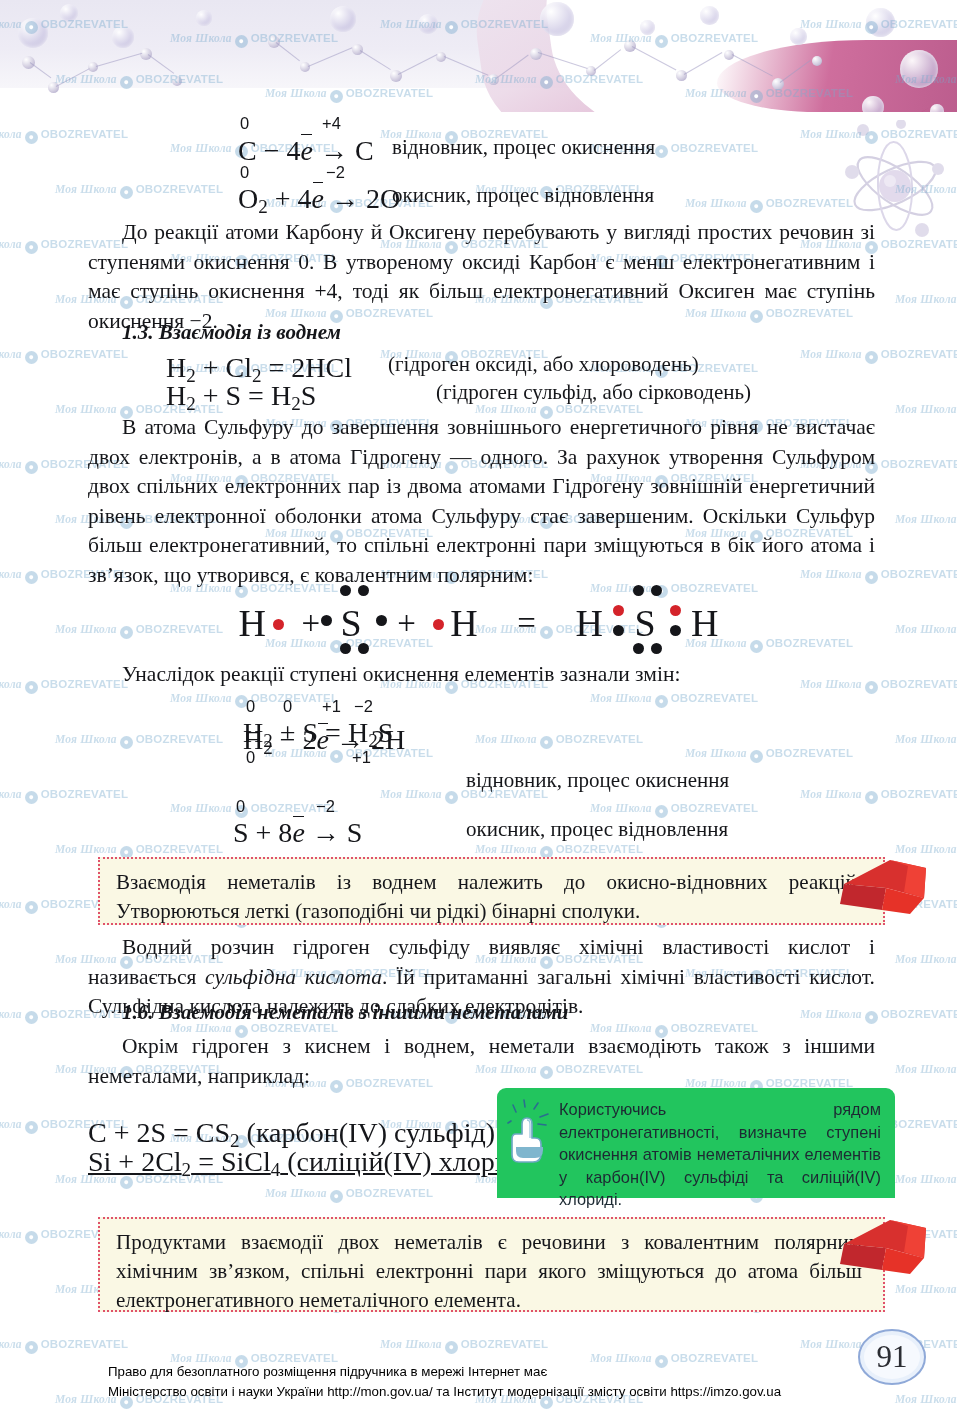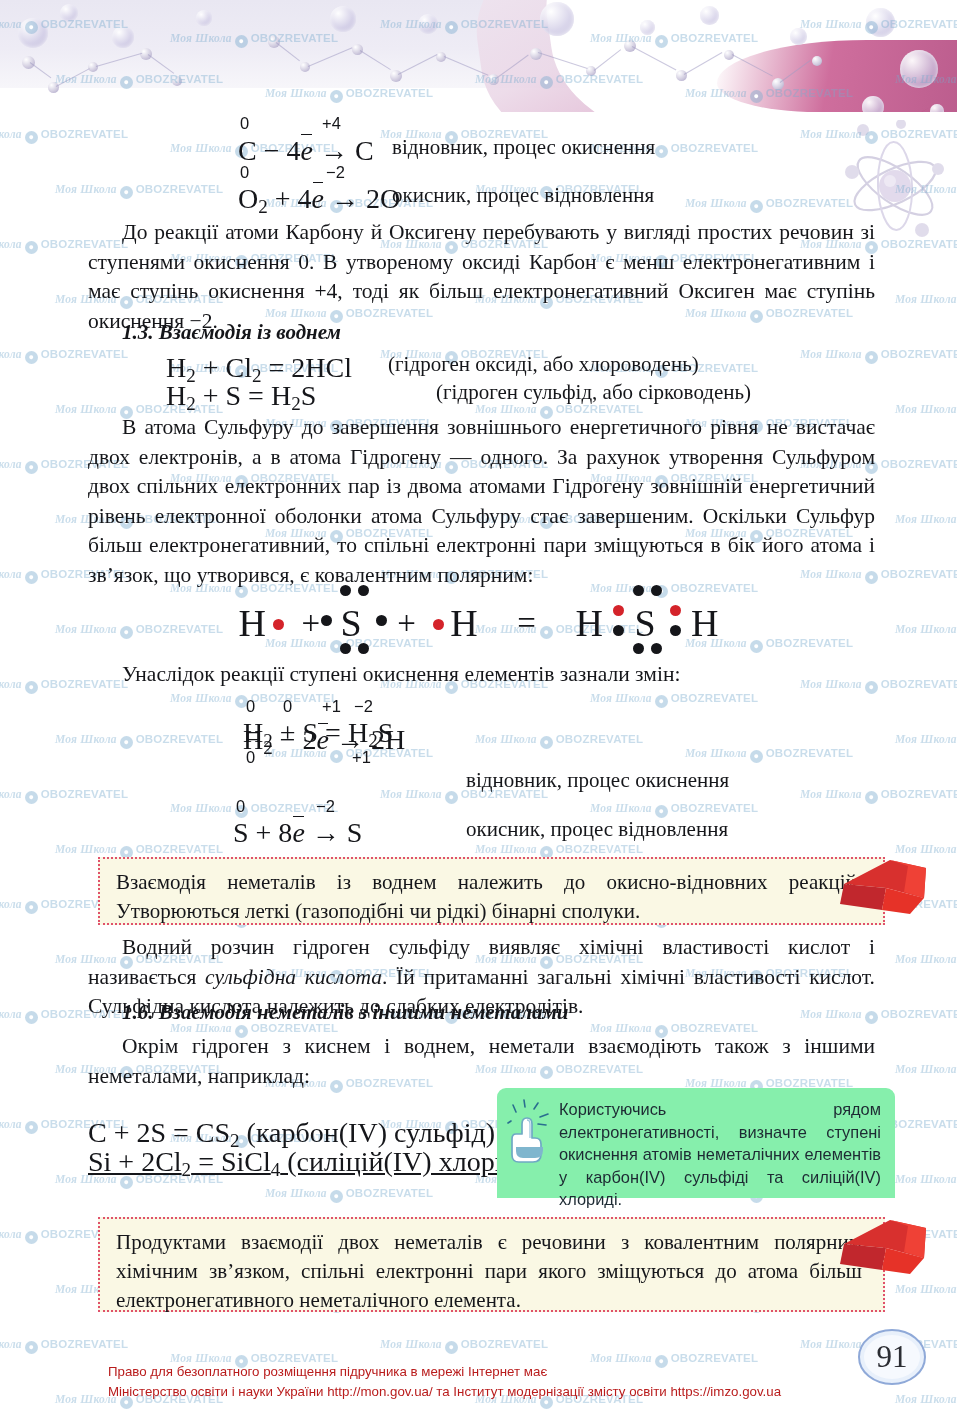--- a/index.html
+++ b/index.html
@@ -199,21 +199,21 @@
   .ribbon {
     position: absolute;
     width: 92px; height: 74px;
     z-index: 6;
     pointer-events: none;
   }
 
   
   .tipbox {
     position: absolute;
-    background: #86efac;
+    background: #22c55e;
     border-radius: 9px 9px 0 0;
     z-index: 4;
     box-sizing: border-box;
   }
   .tip-text {
     position: absolute;
     left: 62px; top: 10px;
     width: 322px;
     font-family: "Liberation Sans", "DejaVu Sans", sans-serif;
     font-size: 16.4px;
@@ -228,21 +228,21 @@
   }
 
   
   .footer {
     position: absolute;
     left: 108px; top: 1362px;
     z-index: 4;
     font-family: "Liberation Sans", "DejaVu Sans", sans-serif;
     font-size: 13.3px;
     line-height: 19.5px;
-    color: #b91c1c;
+    color: #000000;
     white-space: nowrap;
   }
   .pagenum {
     position: absolute;
     right: 28px; top: 1328px;
     width: 74px; height: 58px;
     z-index: 5;
   }
   .pagenum-label {
     position: absolute;

